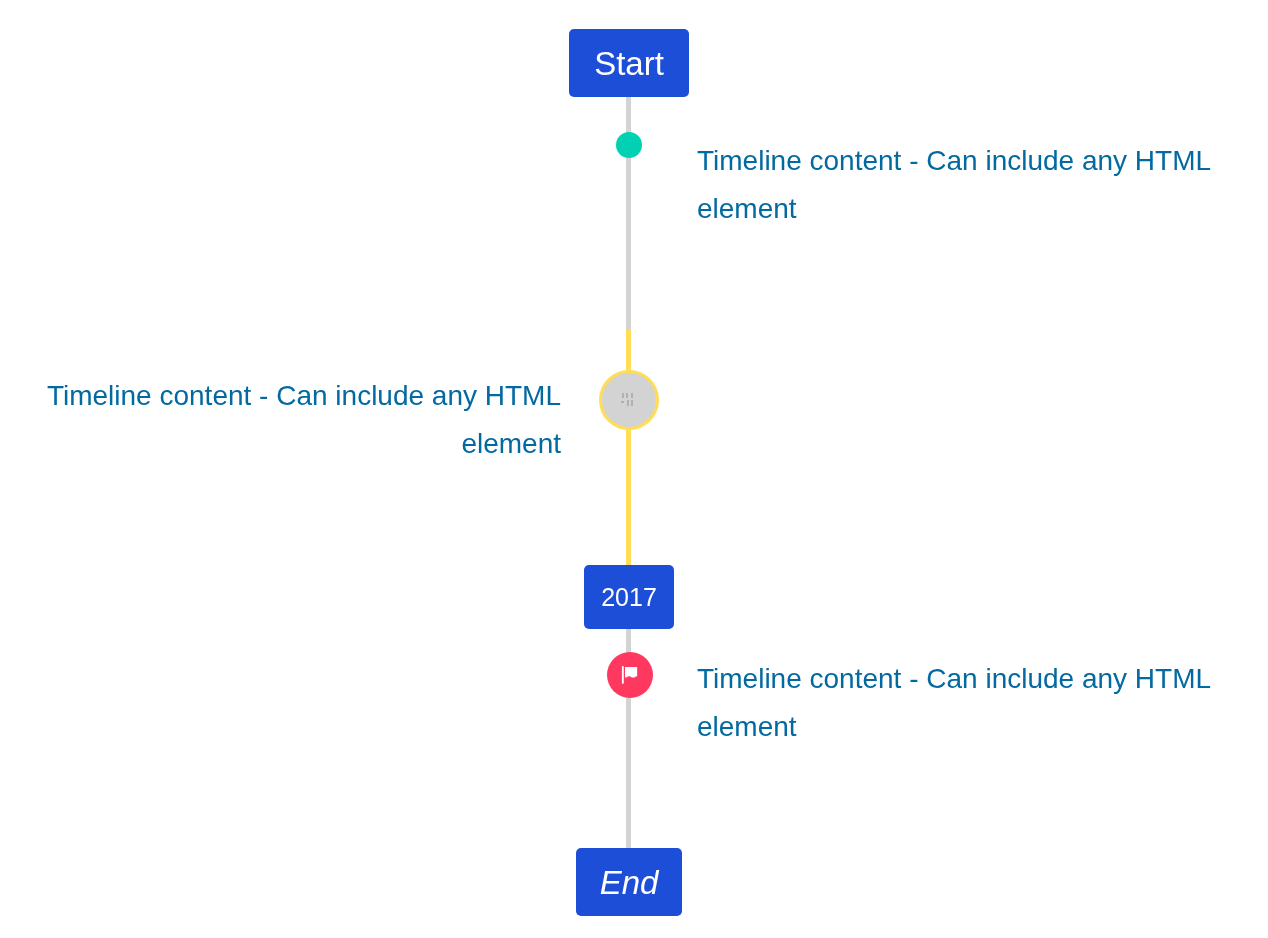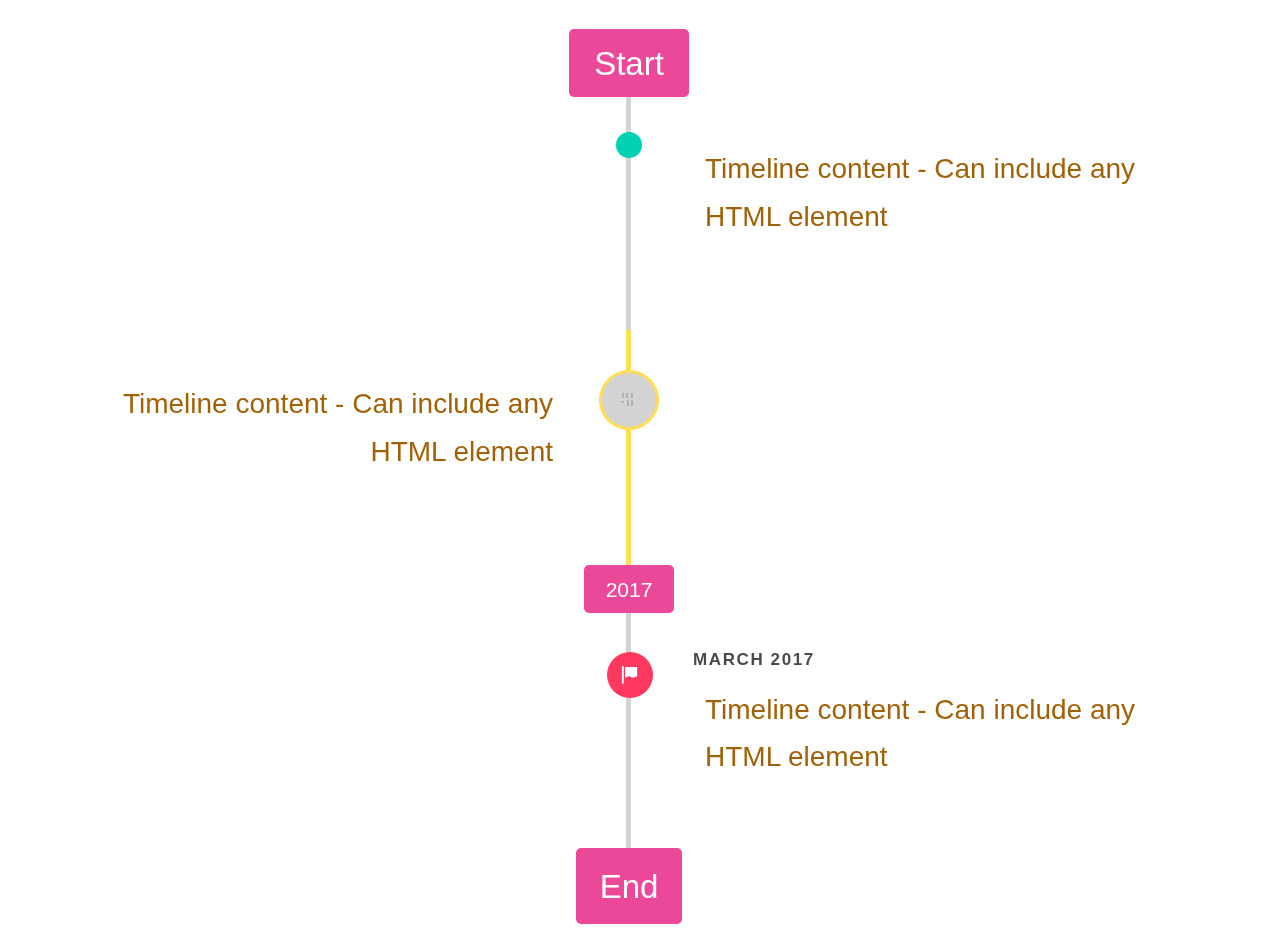--- a/index.html
+++ b/index.html
@@ -33,21 +33,21 @@
   .line.grey   { background: #d3d3d3; }
   .line.yellow { background: #ffdd57; }
 
   .seg-start-to-jan  { top: 93px;  height: 244px; }
   .seg-jan-to-feb    { top: 330px; height: 238px; }
   .seg-feb-to-2017   { top: 612px; height: 240px; }
 
   
   .badge {
     position: absolute;
-    background: #ec4899;
+    background: #1d4ed8;
     color: #ffffff;
     border-radius: 5px;
     font-weight: 400;
     line-height: 1;
     display: flex;
     align-items: center;
     justify-content: center;
     box-sizing: border-box;
     white-space: nowrap;
   }
@@ -55,29 +55,30 @@
     left: 569px;
     top: 29px;
     width: 120px;
     height: 68px;
     font-size: 33px;
   }
   .badge-mid {
     left: 584px;
     top: 565px;
     width: 90px;
-    height: 48px;
-    font-size: 21px;
+    height: 64px;
+    font-size: 25px;
   }
   .badge-end {
     left: 576px;
     top: 848px;
     width: 106px;
-    height: 76px;
+    height: 68px;
     font-size: 33px;
+    font-style: italic;
   }
 
   
   .marker {
     position: absolute;
     border-radius: 50%;
     box-sizing: border-box;
     display: flex;
     align-items: center;
     justify-content: center;
@@ -134,22 +135,22 @@
     font-size: 17px;
     font-weight: bold;
     letter-spacing: 1.6px;
     color: #4a4a4a;
     margin: 0 0 16px 0;
     line-height: 1.1;
   }
   .body-text {
     font-size: 28px;
     font-weight: 400;
-    color: #a16207;
-    margin: 12px;
+    color: #0369a1;
+    margin: 4px;
     line-height: 1.7;
   }
 
   .content-jan {
     left: 693px;
     top: 133px;
     width: 530px;
     text-align: left;
   }
   .content-feb {
@@ -208,21 +209,20 @@
   </div>
 
   <div class="marker marker-flag">
     <svg class="flag-glyph" width="22" height="22" viewBox="0 0 24 24" aria-hidden="true">
       <path fill="#ffffff" d="M4.2 2.2c.55 0 1 .45 1 1v17.6c0 .4-.32.7-.7.7h-.6a.7.7 0 0 1-.7-.7V3.2c0-.55.45-1 1-1z"></path>
       <path fill="#ffffff" d="M6.6 3.4h13.2v9.9c-2.2 0-2.2 1.5-4.4 1.5s-2.2-1.5-4.4-1.5-2.2 1.5-4.4 1.5V3.4z"></path>
     </svg>
   </div>
 
   <div class="item-content content-mar">
-    <p class="heading">MARCH 2017</p>
     <p class="body-text">Timeline content - Can include any HTML element</p>
   </div>
 
   <div class="badge badge-end">
     <span>End</span>
   </div>
 
 </div>
 
 </body></html>

